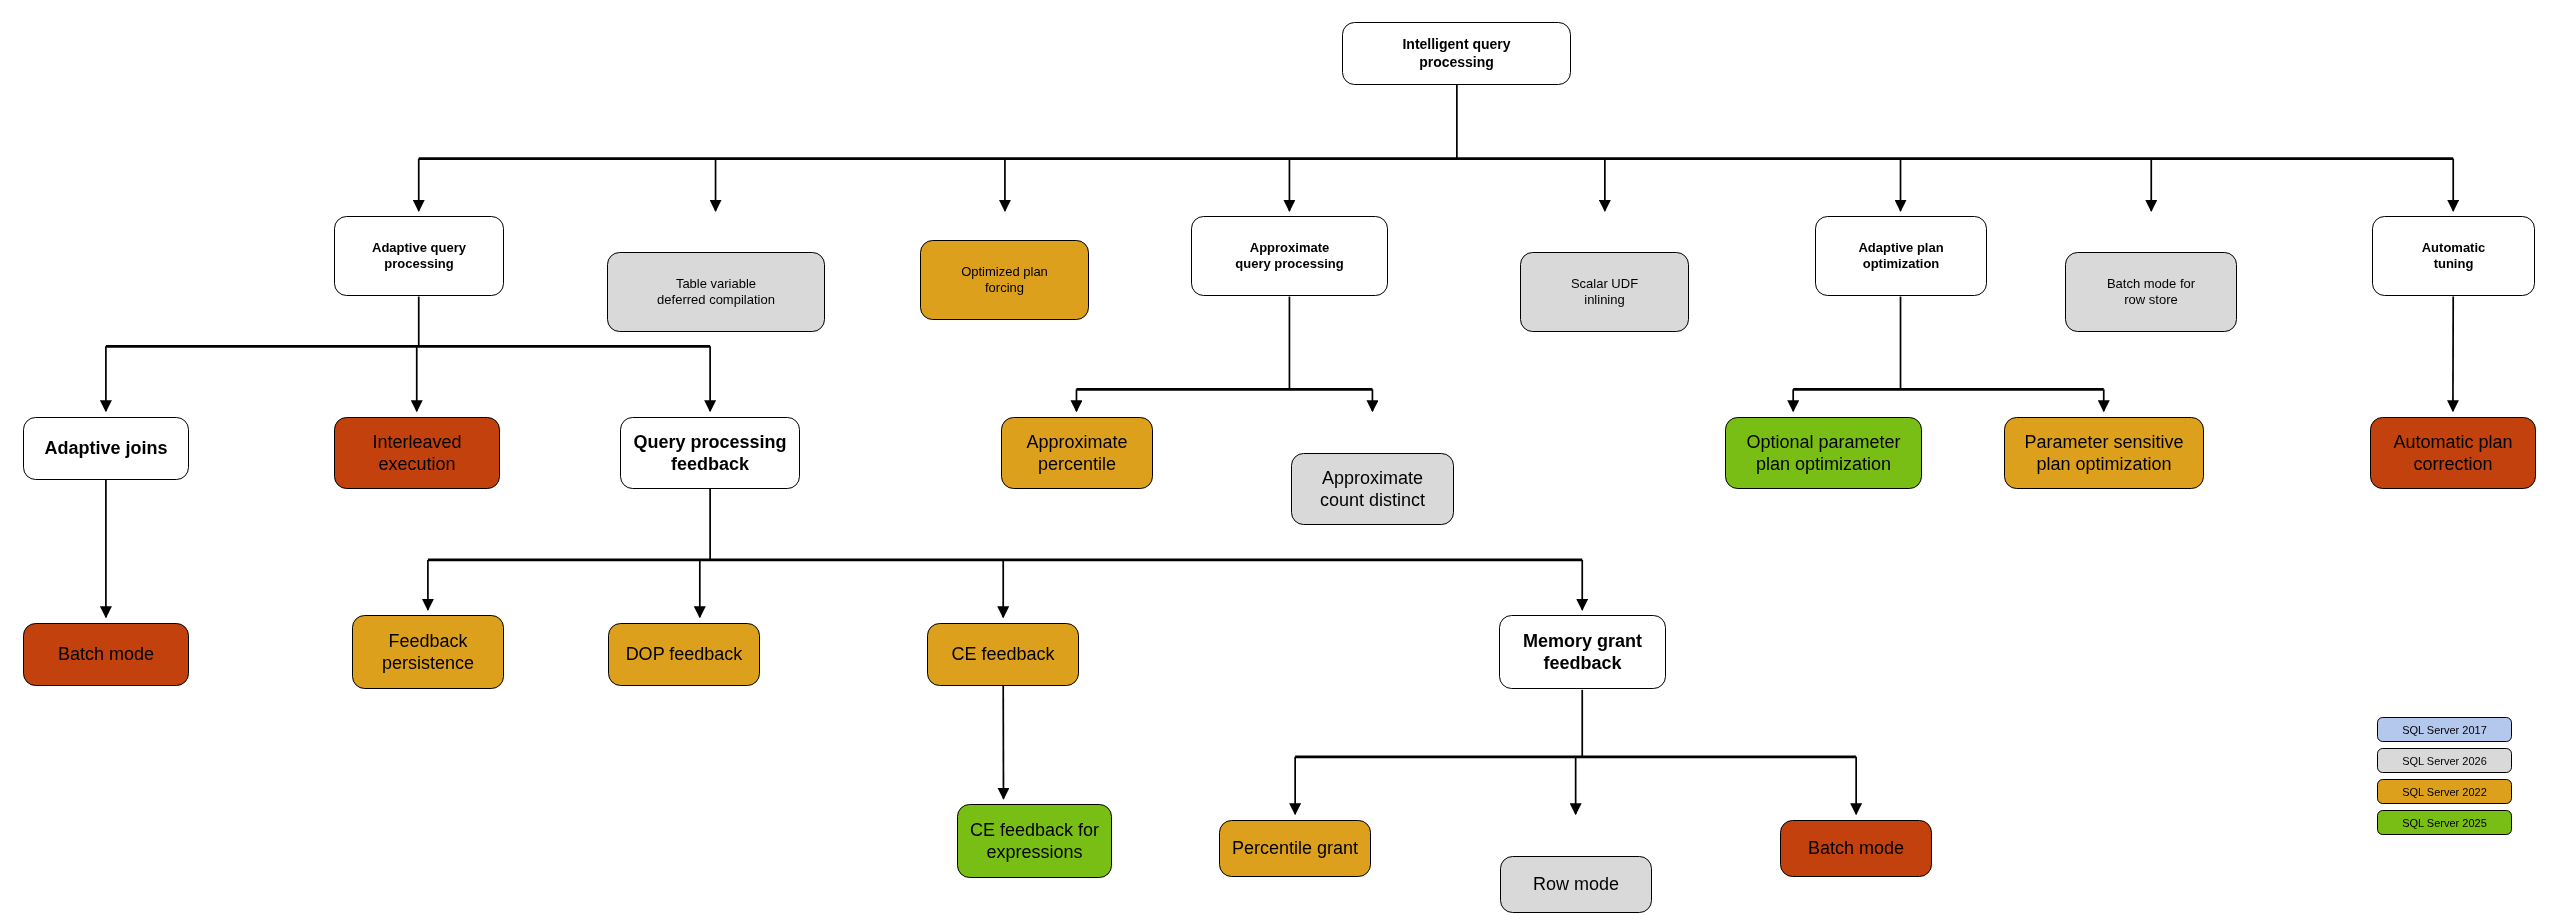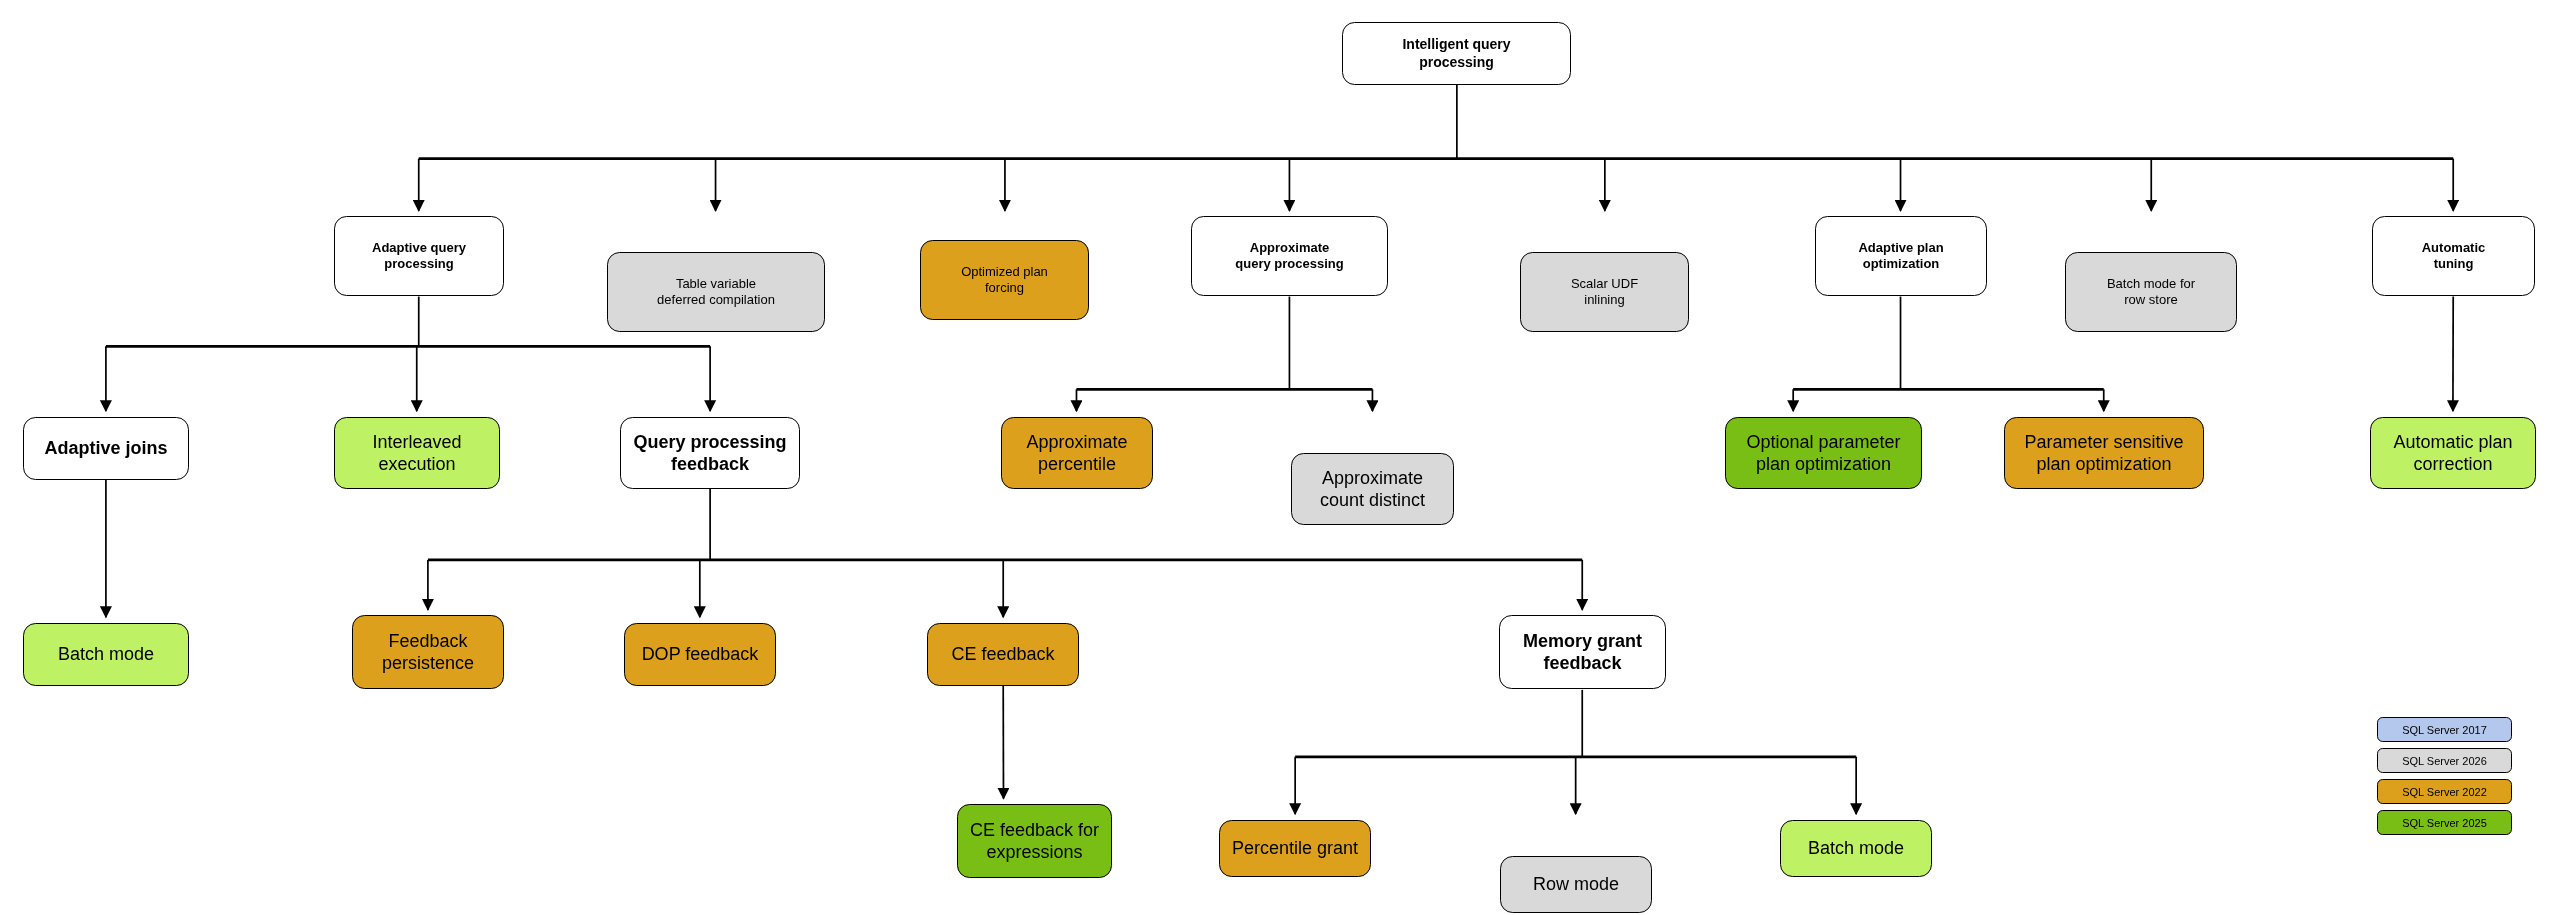--- a/index.html
+++ b/index.html
@@ -38,21 +38,21 @@
     padding: 2.3px 5.7px;
     white-space: pre-line;
     font-size: 14px;
     font-weight: 700;
   }
   .node.lvl2 { font-size: 13px; font-weight: 700; }
   .node.lvl3 { font-size: 18px; font-weight: 700; }
   .node.lvl4 { font-size: 18px; font-weight: 700; }
   .node.fill-white  { background: #ffffff; }
   .node.fill-gray   { background: #d9d9d9; font-weight: 400; margin-top: 36px; }
-  .node.fill-blue   { background: #bef264; font-weight: 400; }
+  .node.fill-blue   { background: #c2410c; font-weight: 400; }
   .node.fill-orange { background: #dda01c; font-weight: 400; }
   .node.fill-green  { background: #78be14; font-weight: 400; margin-left: 31px; }
   .legend-item {
     position: absolute;
     box-sizing: border-box;
     border: 1.1px solid #000000;
     border-radius: 5.7px;
     display: flex;
     align-items: center;
     justify-content: center;
@@ -142,21 +142,21 @@
 count distinct</div>
       <div class="node lvl3 fill-green" style="left: 1694px; top: 417px; width: 197px; height: 72px;">Optional parameter
 plan optimization</div>
       <div class="node lvl3 fill-orange" style="left: 2004px; top: 417px; width: 200px; height: 72px;">Parameter sensitive
 plan optimization</div>
       <div class="node lvl3 fill-blue" style="left: 2370px; top: 417px; width: 166px; height: 72px;">Automatic plan
 correction</div>
       <div class="node lvl4 fill-blue" style="left: 23px; top: 623px; width: 166px; height: 63px;">Batch mode</div>
       <div class="node lvl4 fill-orange" style="left: 352px; top: 615px; width: 152px; height: 74px;">Feedback
 persistence</div>
-      <div class="node lvl4 fill-orange" style="left: 624px; top: 623px; width: 152px; height: 63px;">DOP feedback</div>
+      <div class="node lvl4 fill-orange" style="left: 608px; top: 623px; width: 152px; height: 63px;">DOP feedback</div>
       <div class="node lvl4 fill-orange" style="left: 927px; top: 623px; width: 152px; height: 63px;">CE feedback</div>
       <div class="node lvl4 fill-white" style="left: 1499px; top: 615px; width: 167px; height: 74px;">Memory grant
 feedback</div>
       <div class="node lvl4 fill-green" style="left: 926px; top: 804px; width: 155px; height: 74px;">CE feedback for
 expressions</div>
       <div class="node lvl4 fill-orange" style="left: 1219px; top: 820px; width: 152px; height: 57px;">Percentile grant</div>
       <div class="node lvl4 fill-gray" style="left: 1500px; top: 820px; width: 152px; height: 57px;">Row mode</div>
       <div class="node lvl4 fill-blue" style="left: 1780px; top: 820px; width: 152px; height: 57px;">Batch mode</div>
     </div>
   <div id="legend">

